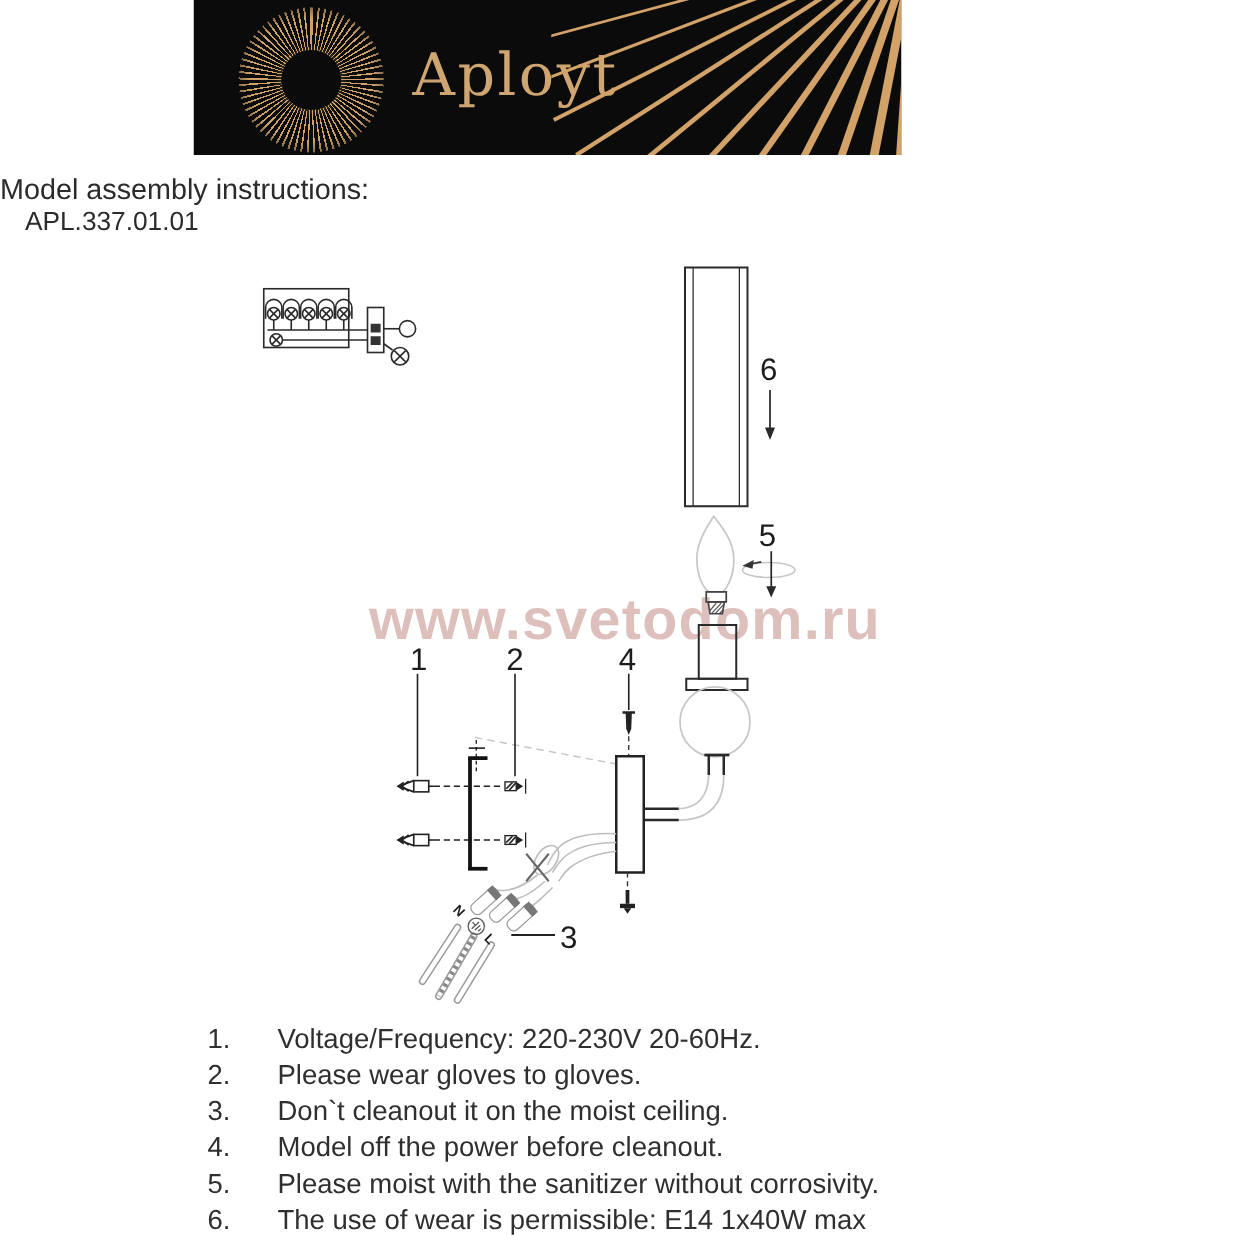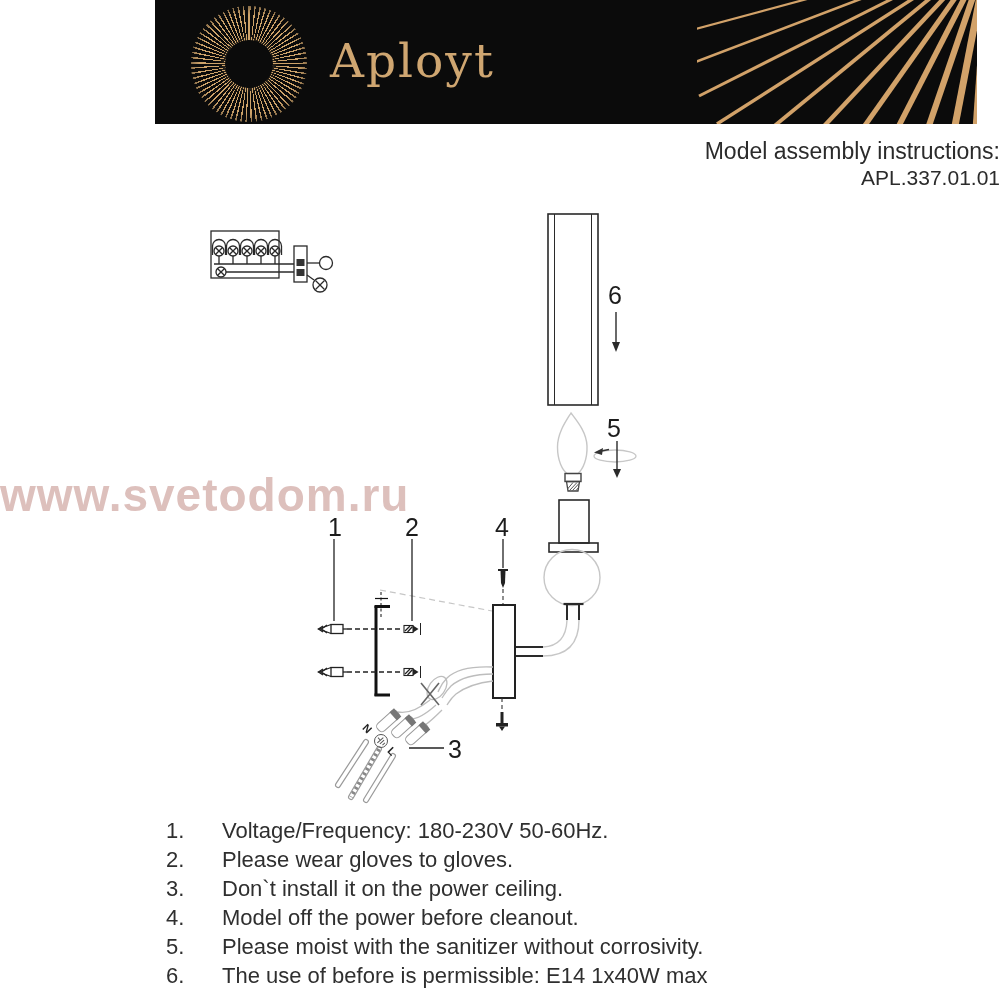--- a/index.html
+++ b/index.html
@@ -1,37 +1,37 @@
 <!DOCTYPE html>
 <html><head>
 <meta charset="utf-8">
 <style>
   html,body{margin:0;padding:0;background:#ffffff;}
   .page{position:relative;width:1000px;height:1000px;background:#ffffff;overflow:hidden;
         font-family:"Liberation Sans",sans-serif;}
 
   
-  .banner{position:absolute;left:155px;top:0;width:822px;height:124px;background:#0b0b0b;overflow:hidden;}
+  .banner{position:absolute;left:155px;top:0;width:566px;height:124px;background:#0b0b0b;overflow:hidden;}
   .sunburst{position:absolute;left:36px;top:6px;width:116px;height:116px;border-radius:50%;
     background:repeating-conic-gradient(rgba(216,171,111,0.95) 0deg 1.6deg, rgba(11,11,11,0) 1.6deg 5.2deg);}
   .sunburst::before{content:'';position:absolute;inset:0;border-radius:50%;
     background:radial-gradient(circle, rgba(11,11,11,0) 0 60%, rgba(11,11,11,0.85) 86%, #0b0b0b 100%);}
   .sunburst::after{content:'';position:absolute;left:34px;top:34px;width:48px;height:48px;border-radius:50%;
     background:#0b0b0b;box-shadow:0 0 6px 2px rgba(216,171,111,0.25);}
   .brand{position:absolute;left:175px;top:33px;font-family:"DejaVu Serif",serif;
     font-size:47px;font-weight:400;color:#cfa671;letter-spacing:2px;}
   .fan{position:absolute;right:0;top:0;}
 
   
-  .titleblock{position:absolute;left:0;top:138px;width:1000px;text-align:right;color:#2b2b2b;}
+  .titleblock{position:absolute;left:0;top:138px;width:1000px;text-align:left;color:#2b2b2b;}
   .title1{font-size:23px;line-height:27px;}
-  .title2{font-size:21px;line-height:25px;}
-
-  
-  .watermark{position:absolute;left:0;top:468px;width:1000px;
+  .title2{font-size:21px;line-height:25px;padding-left:20px;}
+
+  
+  .watermark{position:absolute;left:0;top:468px;width:1000px;text-align:center;
     font-size:46px;font-weight:bold;letter-spacing:1px;color:#bc827c;opacity:0.5;z-index:1;}
 
   
   .diagram{position:absolute;left:0;top:0;z-index:2;pointer-events:none;}
   .diagram text{font-family:"Liberation Sans",sans-serif;}
   .plabel{font-size:25px;fill:#1c1c1c;}
   .wlabel{font-size:11px;font-weight:bold;fill:#222;}
 
   
   .instructions{position:absolute;left:166px;top:816px;width:700px;list-style:none;margin:0;padding:0;
@@ -284,37 +284,37 @@
 
     <g>
       <line x1="409" y1="748" x2="444" y2="748" stroke="#222" stroke-width="1.6"></line>
       <text class="plabel" x="448" y="758">3</text>
     </g>
   </svg>
 
   <ol class="instructions">
     <li>
       <span class="num">1.</span>
-      <span class="txt">Voltage/Frequency: 180-230V 50-60Hz.</span>
+      <span class="txt">Voltage/Frequency: 220-230V 20-60Hz.</span>
     </li>
     <li>
       <span class="num">2.</span>
       <span class="txt">Please wear gloves to gloves.</span>
     </li>
     <li>
       <span class="num">3.</span>
-      <span class="txt">Don`t install it on the power ceiling.</span>
+      <span class="txt">Don`t cleanout it on the moist ceiling.</span>
     </li>
     <li>
       <span class="num">4.</span>
       <span class="txt">Model off the power before cleanout.</span>
     </li>
     <li>
       <span class="num">5.</span>
       <span class="txt">Please moist with the sanitizer without corrosivity.</span>
     </li>
     <li>
       <span class="num">6.</span>
-      <span class="txt">The use of before is permissible: E14 1x40W max</span>
+      <span class="txt">The use of wear is permissible: E14 1x40W max</span>
     </li>
   </ol>
 
 </div>
 
 </body></html>

